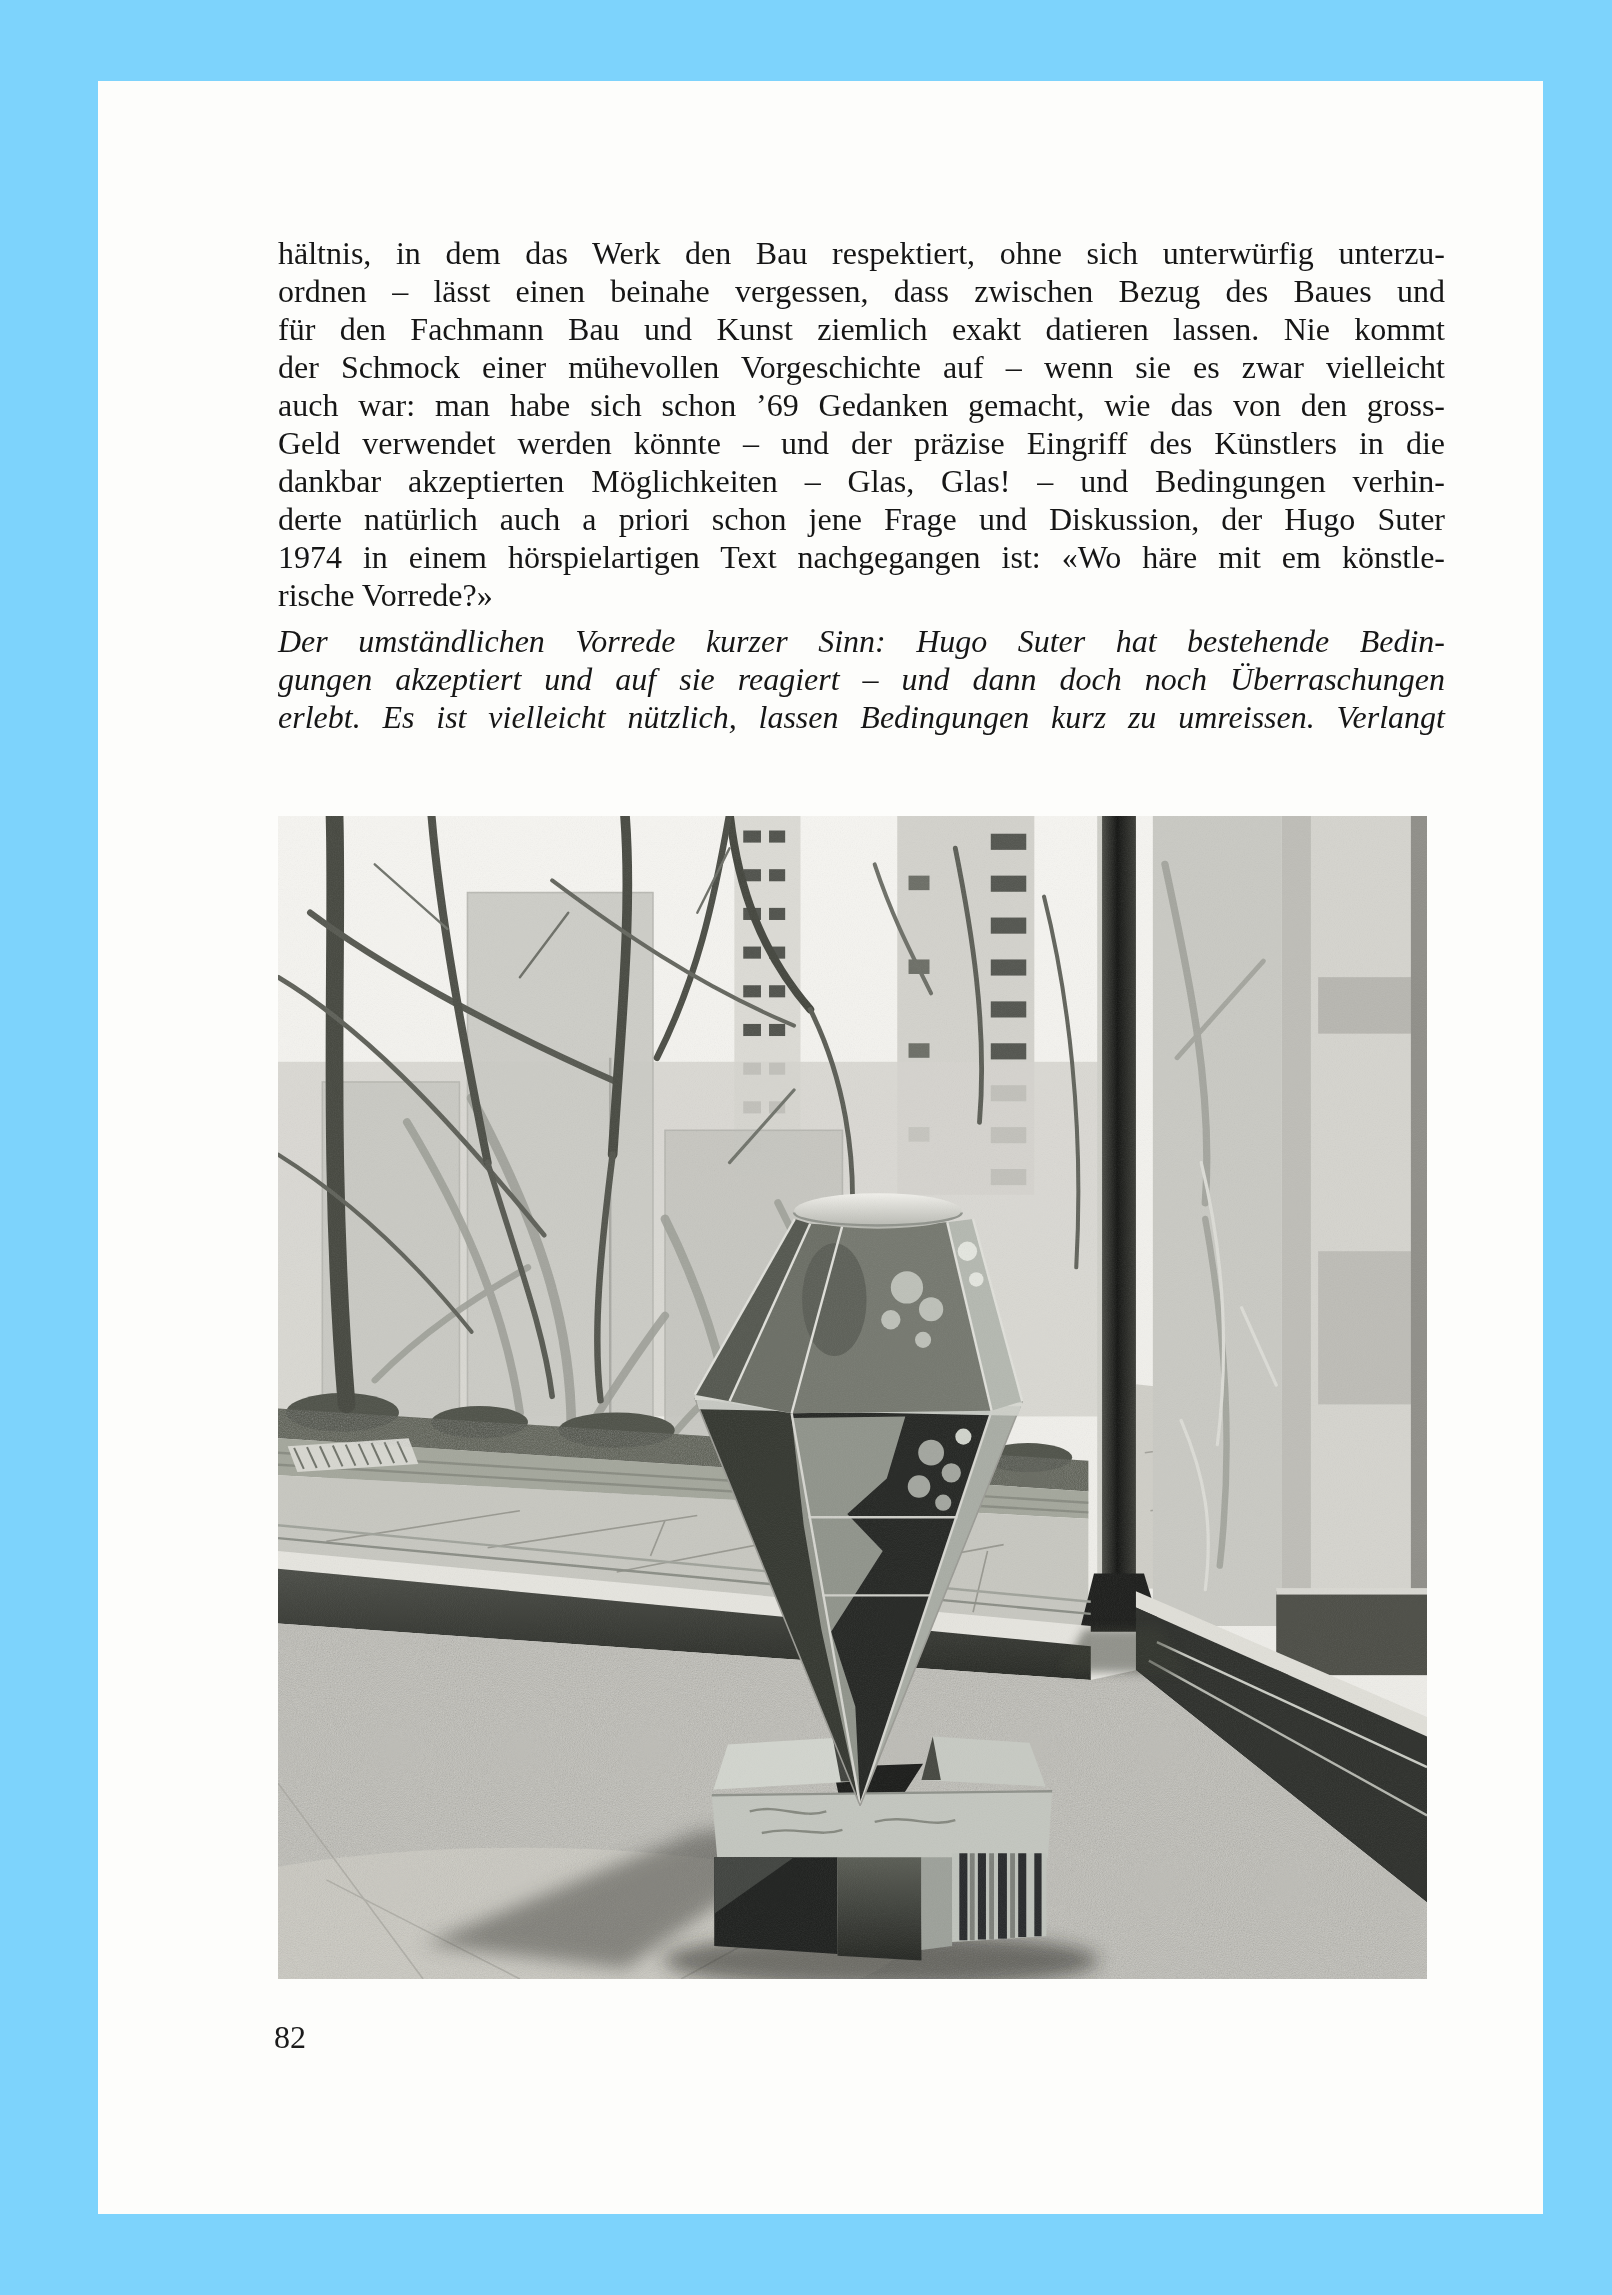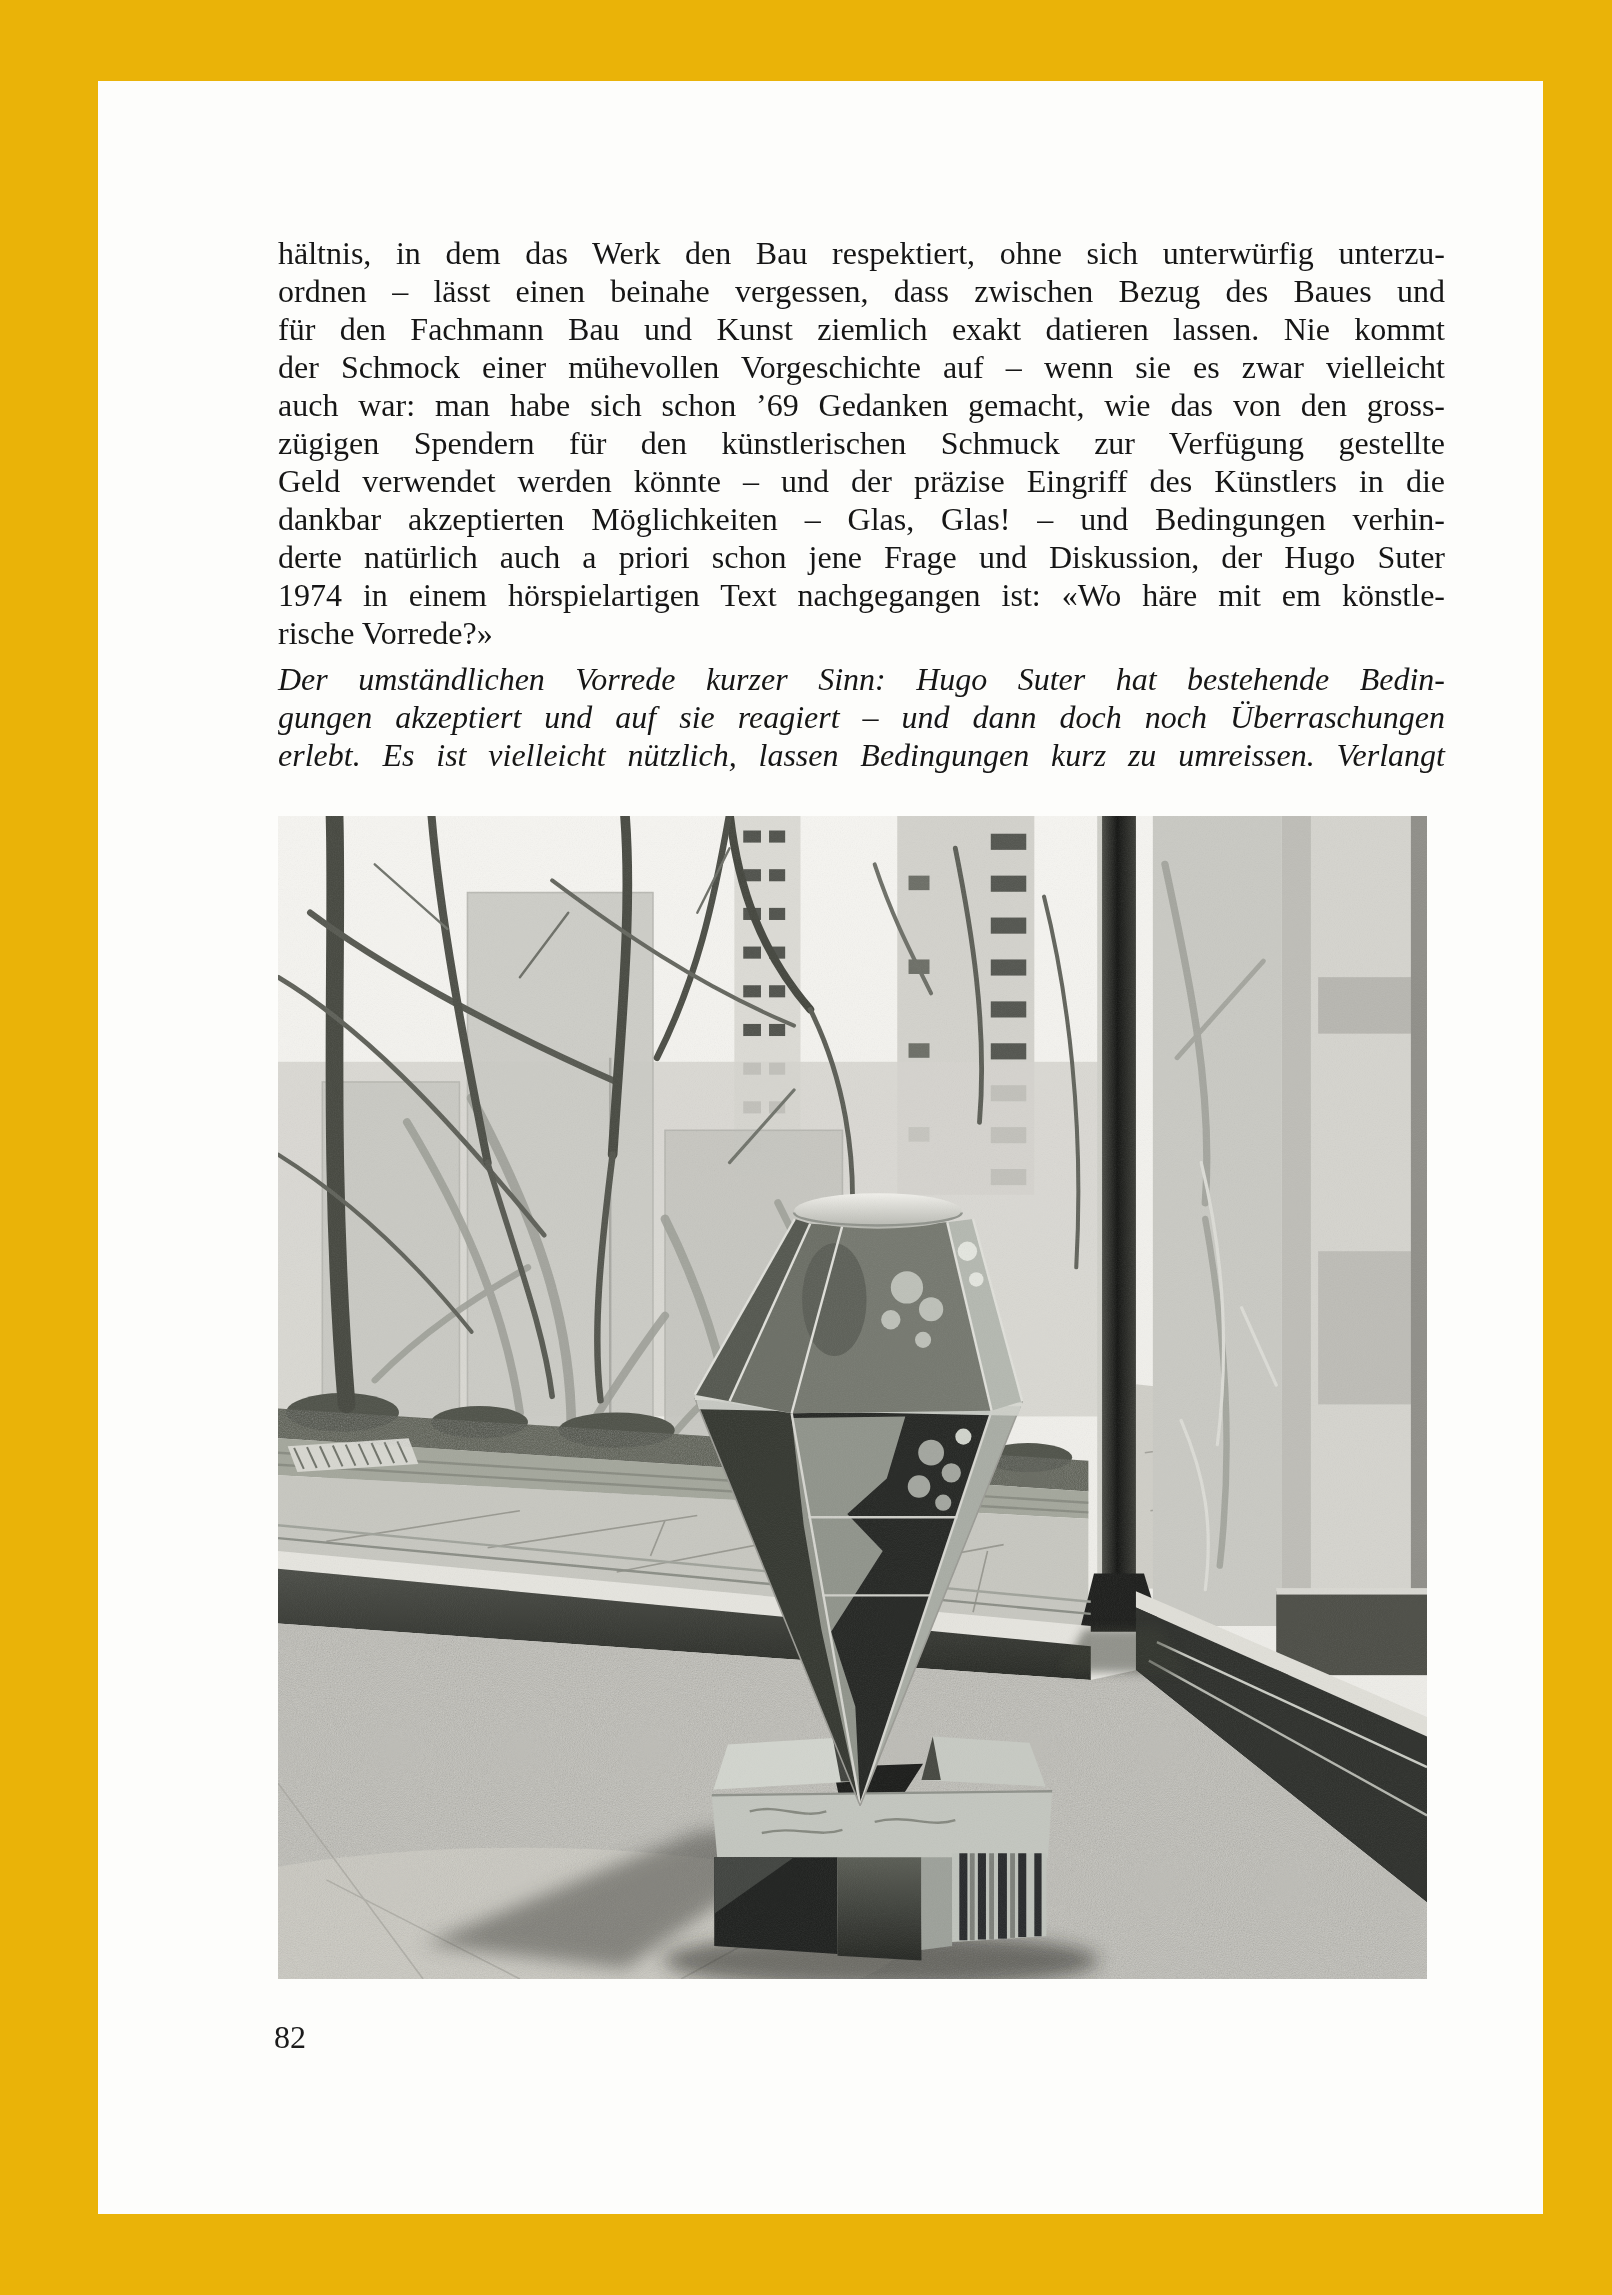--- a/index.html
+++ b/index.html
@@ -1,16 +1,16 @@
 <!DOCTYPE html>
 <html style="font-size:13px"><head>
 <meta charset="utf-8">
 <style>
   html,body{margin:0;padding:0;background:#080808;}
-  #stage{position:relative;width:1612px;height:2295px;background:#eab308;overflow:hidden;
+  #stage{position:relative;width:1612px;height:2295px;background:#7dd3fc;overflow:hidden;
          font-family:"Liberation Serif","DejaVu Serif",serif;}
   #paper{position:absolute;left:98px;top:81px;width:1445px;height:2133px;background:#fdfdfb;}
   #textblock{position:absolute;left:180px;top:153px;width:1167px;color:#161616;
              font-size:32px;line-height:38px;}
   .para .tline{text-align:justify;text-align-last:justify;white-space:normal;}
   .para .tline:last-child{text-align-last:left;}
   .para.cont .tline:last-child{text-align-last:justify;}
   .para+.para{margin-top:8px;font-style:italic;}
   #photo{position:absolute;left:180px;top:735px;width:1149px;height:1163px;}
   #photo svg{display:block;width:100%;height:100%;}
@@ -22,21 +22,20 @@
 <div id="stage">
   <div id="paper">
 
     <div id="textblock">
       <div class="para">
           <div class="tline">hältnis, in dem das Werk den Bau respektiert, ohne sich unterwürfig unterzu-</div>
           <div class="tline">ordnen – lässt einen beinahe vergessen, dass zwischen Bezug des Baues und</div>
           <div class="tline">für den Fachmann Bau und Kunst ziemlich exakt datieren lassen. Nie kommt</div>
           <div class="tline">der Schmock einer mühevollen Vorgeschichte auf – wenn sie es zwar vielleicht</div>
           <div class="tline">auch war: man habe sich schon ’69 Gedanken gemacht, wie das von den gross-</div>
-          <div class="tline">zügigen Spendern für den künstlerischen Schmuck zur Verfügung gestellte</div>
           <div class="tline">Geld verwendet werden könnte – und der präzise Eingriff des Künstlers in die</div>
           <div class="tline">dankbar akzeptierten Möglichkeiten – Glas, Glas! – und Bedingungen verhin-</div>
           <div class="tline">derte natürlich auch a priori schon jene Frage und Diskussion, der Hugo Suter</div>
           <div class="tline">1974 in einem hörspielartigen Text nachgegangen ist: «Wo häre mit em könstle-</div>
           <div class="tline">rische Vorrede?»</div>
         </div>
       <div class="para cont">
           <div class="tline">Der umständlichen Vorrede kurzer Sinn: Hugo Suter hat bestehende Bedin-</div>
           <div class="tline">gungen akzeptiert und auf sie reagiert – und dann doch noch Überraschungen</div>
           <div class="tline">erlebt. Es ist vielleicht nützlich, lassen Bedingungen kurz zu umreissen. Verlangt</div>

